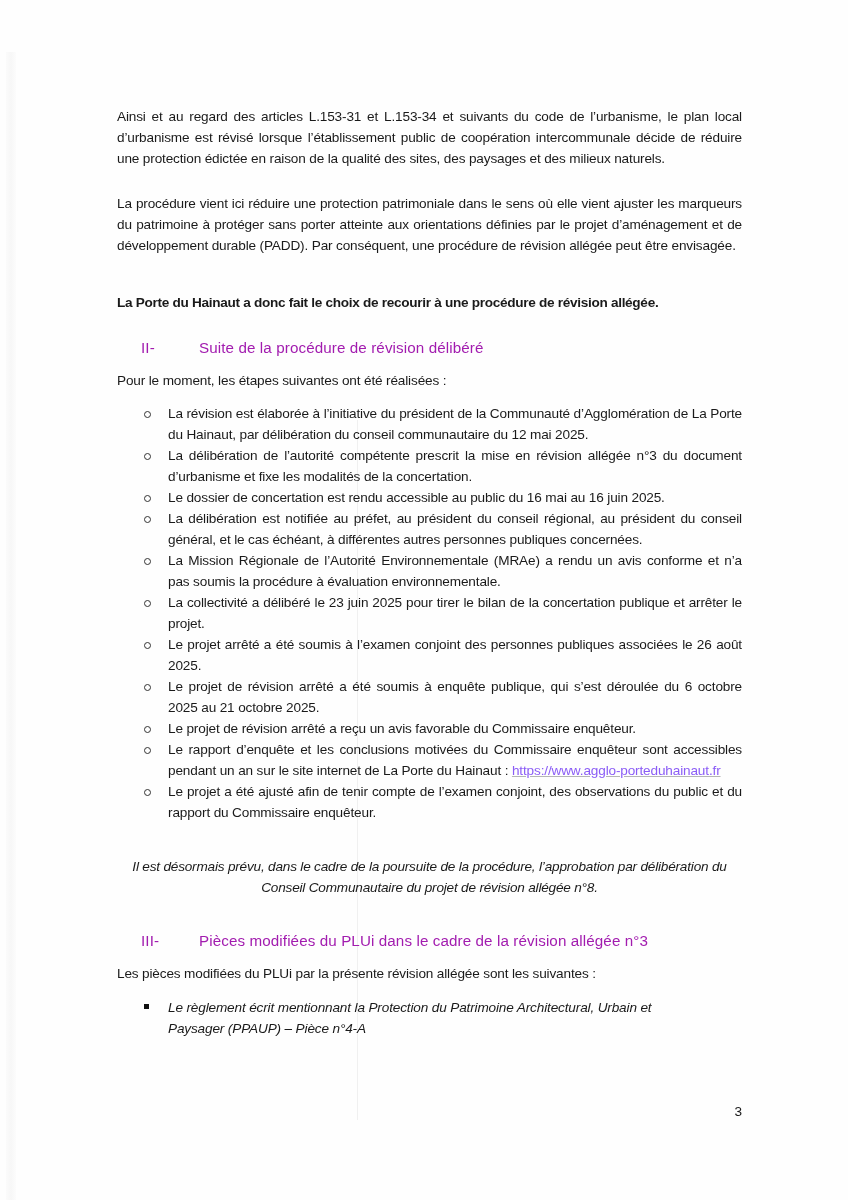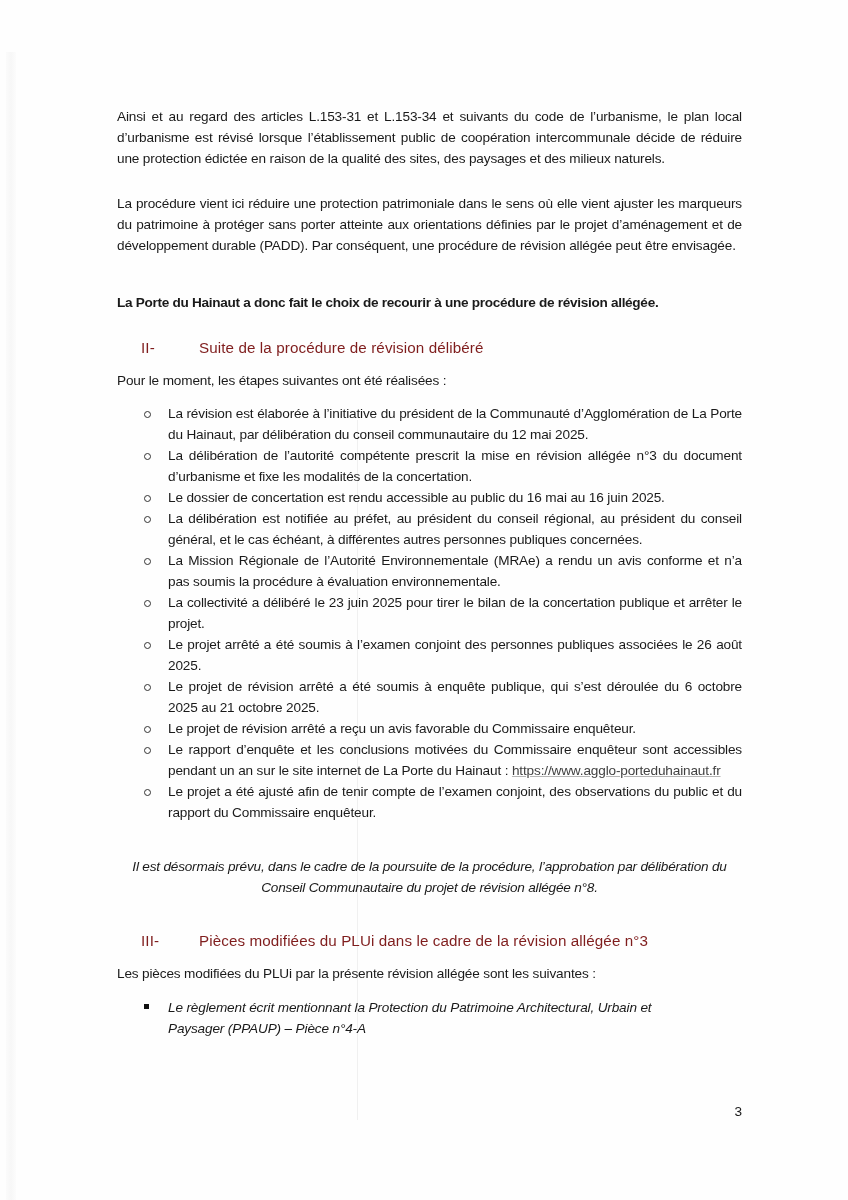--- a/index.html
+++ b/index.html
@@ -52,21 +52,21 @@
   .para2 { margin-top: 24px; }
   .bold-line {
     margin-top: 36px;
     font-weight: bold;
     letter-spacing: -0.3px;
   }
   .heading {
     display: flex;
     align-items: baseline;
     font-size: 15.2px;
-    color: #7f1d1d;
+    color: #a21caf;
     letter-spacing: 0.1px;
   }
   .heading .num {
     width: 58px;
     padding-left: 24px;
     font-weight: normal;
   }
   .heading-2 { margin-top: 22px; height: 25px; line-height: 25px; }
   .intro { margin-top: 10px; }
   .steps {
@@ -82,21 +82,21 @@
   .steps .bullet {
     position: absolute;
     left: 27px;
     top: 8px;
     width: 5px;
     height: 5px;
     border: 1px solid #333;
     border-radius: 50%;
   }
   .link {
-    color: #404040;
+    color: #8b5cf6;
     text-decoration: underline;
     text-decoration-color: #b5b5b5;
   }
   .note {
     margin-top: 33px;
     font-style: italic;
     text-align: center;
     padding: 0 10px;
     letter-spacing: -0.2px;
   }

